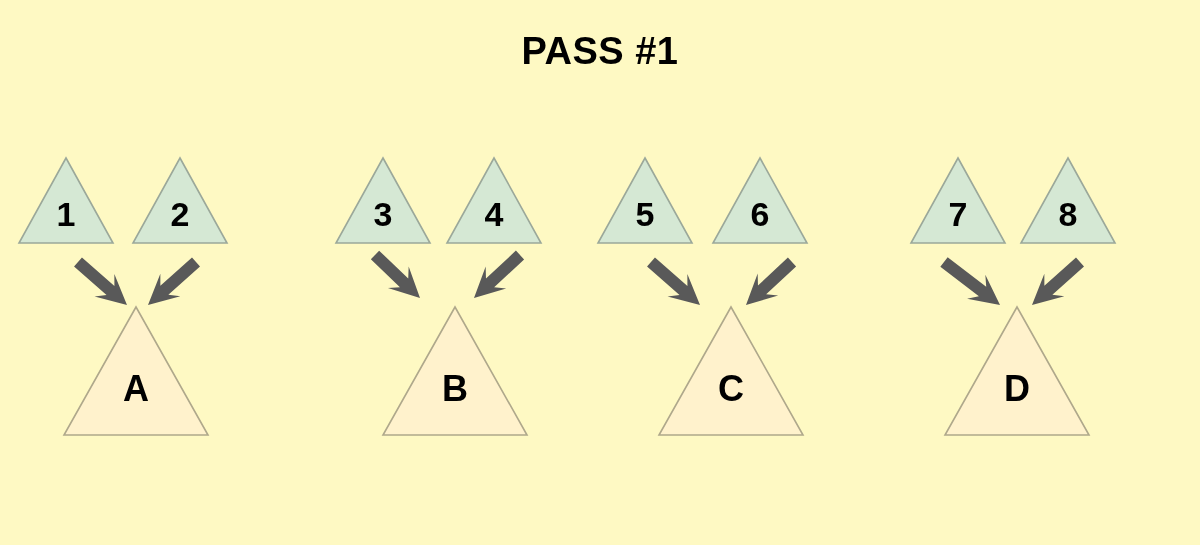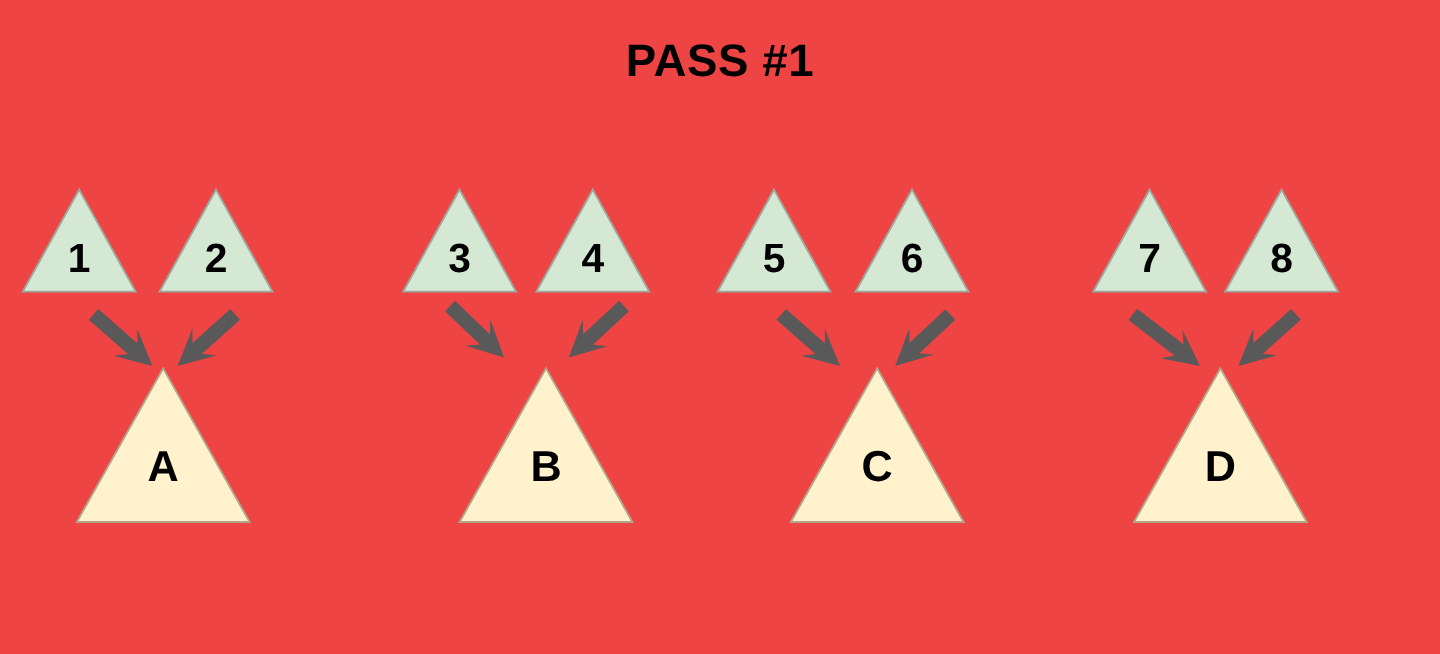--- a/index.html
+++ b/index.html
@@ -55,21 +55,21 @@
     stroke-width: 1.6px;
     stroke-linejoin: miter;
   }
   .arrow-shape {
     stroke: none;
   }
 </style>
 </head>
 <body>
 
-<div id="canvas" style="background: #ef4444;">
+<div id="canvas" style="background: #fef9c3;">
 
   <div id="title">PASS #1</div>
 
   <svg id="diagram-svg" viewBox="0 0 1200 545" xmlns="http://www.w3.org/2000/svg">
     <g id="shapes-layer">
         <g>
           <polygon points="74.04,266.51 106.51,295.00 94.56,296.49 127.00,305.00 114.35,273.94 114.42,285.98 81.96,257.49" fill="#595959" class="arrow-shape"></polygon>
           <polygon points="192.00,257.53 160.38,285.85 160.34,273.81 148.00,305.00 180.35,296.16 168.39,294.79 200.00,266.47" fill="#595959" class="arrow-shape"></polygon>
           <g>
             <polygon points="66,158 113,243 19,243" fill="#D5E8D4" stroke="#9BA89A" class="tri-shape"></polygon>

